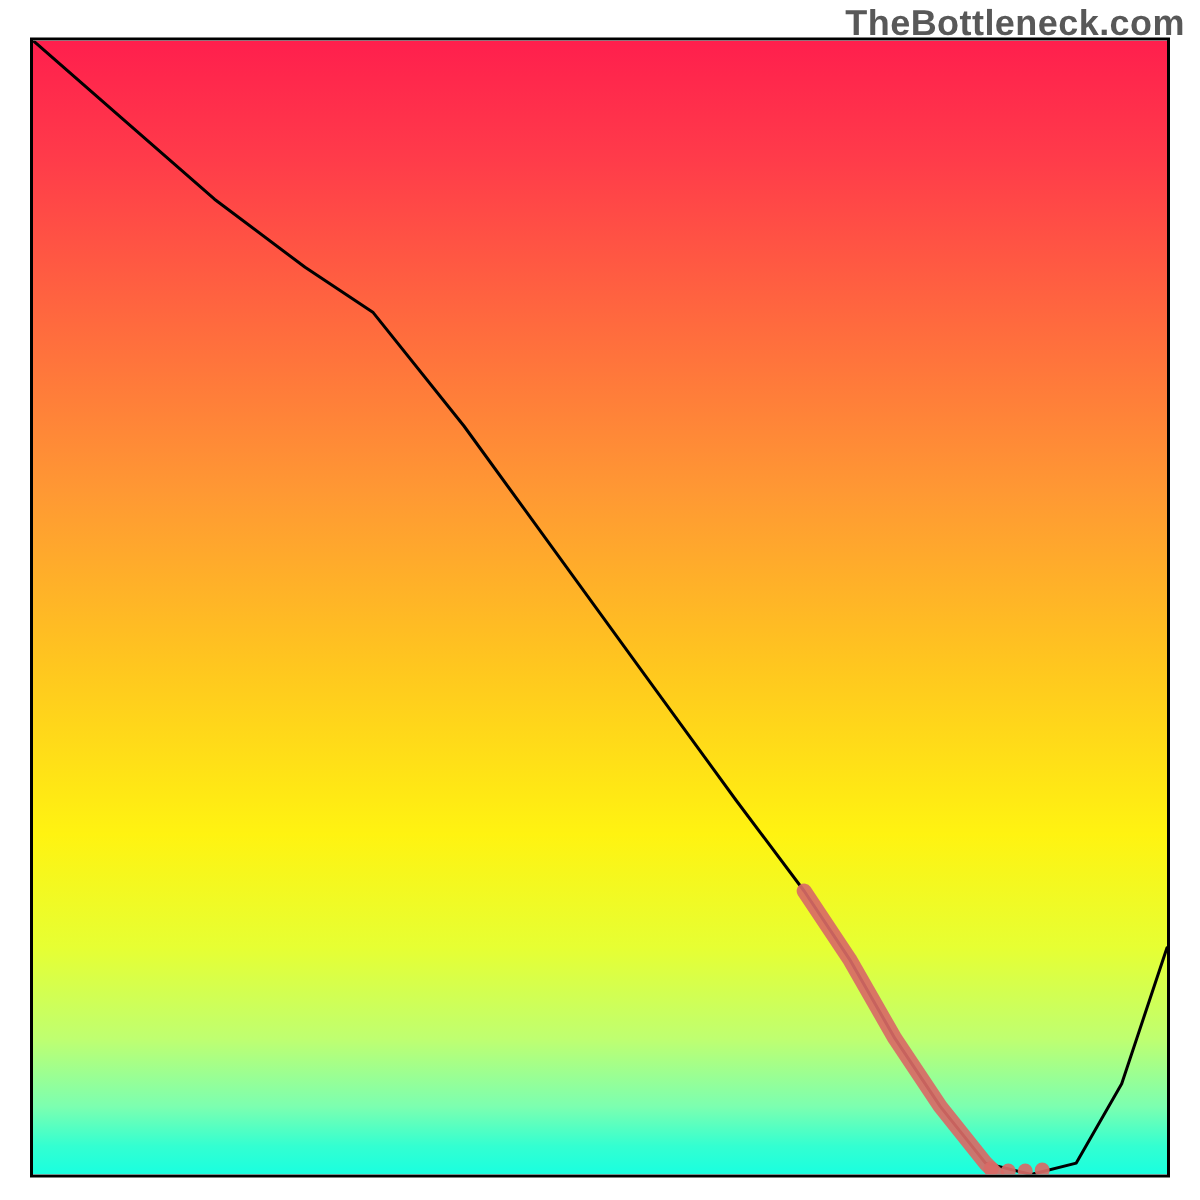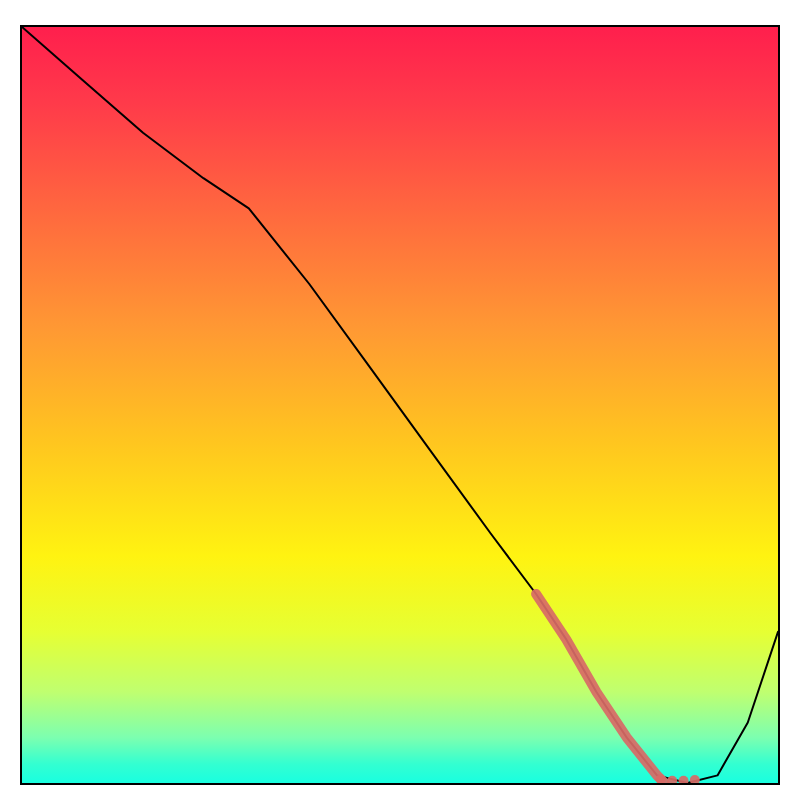--- a/index.html
+++ b/index.html
@@ -47,20 +47,21 @@
     inset: 0;
     width: 100%;
     height: 100%;
   }
 </style>
 </head>
 <body>
 
 <div class="stage">
 
+  <div class="watermark">TheBottleneck.com</div>
 
   <div class="plot-frame">
 
     <svg class="bg" viewBox="0 0 756 756" preserveAspectRatio="none">
       <defs>
         <linearGradient id="gradBg" x1="0" y1="0" x2="0" y2="1">
 
         <stop offset="0.00%" stop-color="#ff1f4d"></stop>
             <stop offset="10.00%" stop-color="#ff3a4a"></stop>
             <stop offset="25.00%" stop-color="#ff6a3e"></stop>

